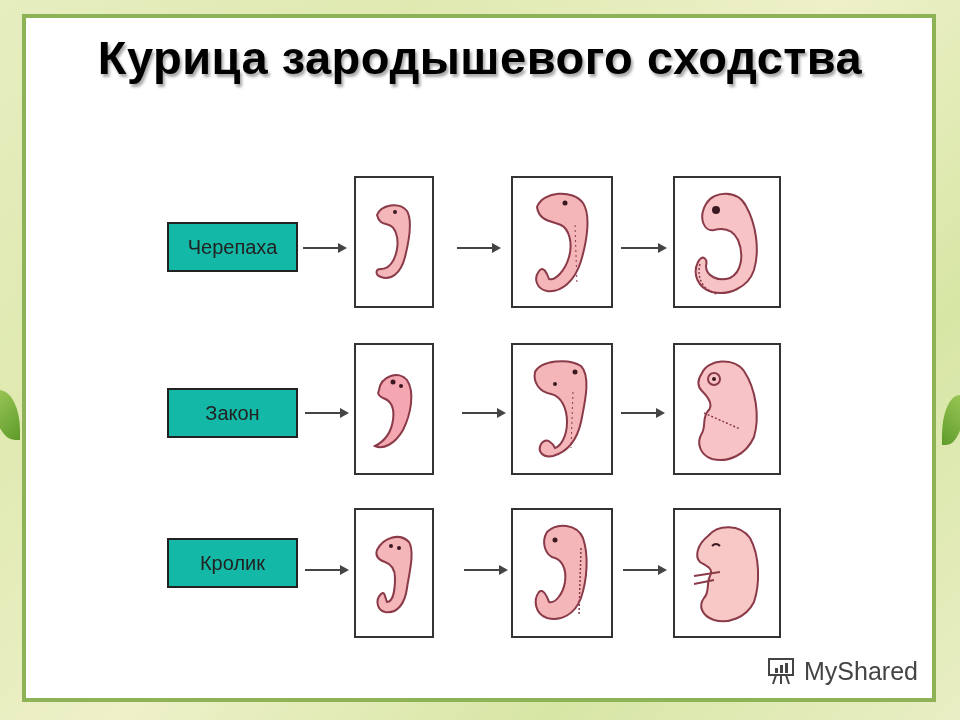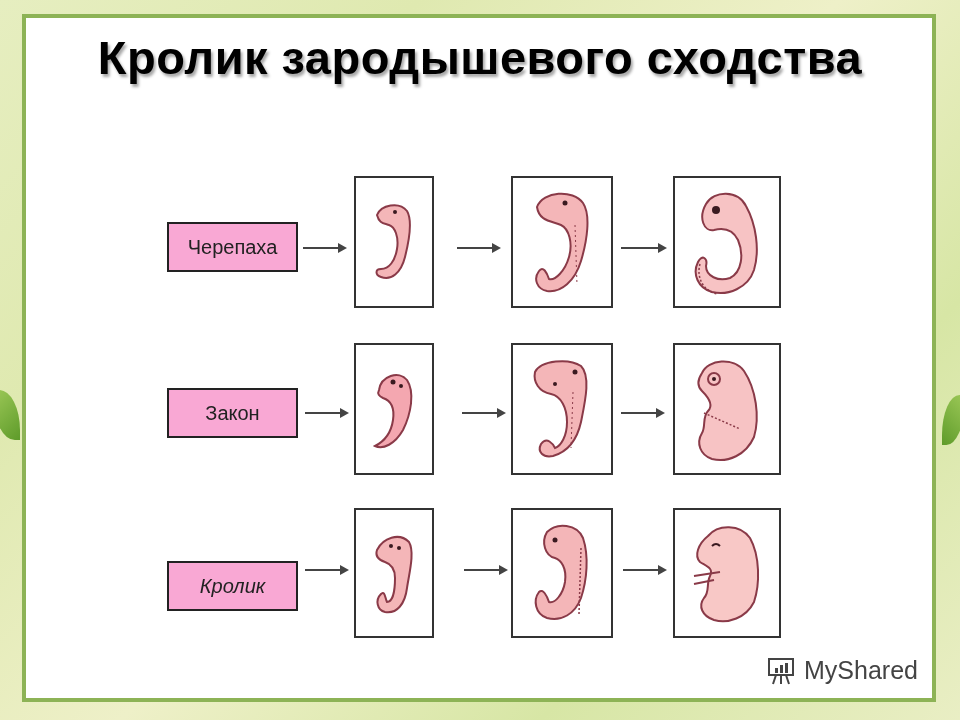--- a/index.html
+++ b/index.html
@@ -14,47 +14,47 @@
     background: #ffffff; border: 4px solid #8db356; box-sizing: border-box;
   }
   .title {
     position: absolute; left: 0; top: 30px; width: 960px; text-align: center;
     font-size: 47px; font-weight: bold; color: #000;
     text-shadow: 2px 3px 3px rgba(0,0,0,0.35);
     letter-spacing: 0.5px;
   }
   .label-box {
     position: absolute; left: 167px; width: 131px; height: 50px;
-    border: 2px solid #222; box-sizing: border-box; background: #f9a8d4;
+    border: 2px solid #222; box-sizing: border-box; background: #14b8a6;
     display: flex; align-items: center; justify-content: center;
     font-size: 20px; color: #222;
   }
   .arrow { position: absolute; height: 2px; background: #444; }
   .arrow::after {
     content: ""; position: absolute; right: -2px; top: -4px;
     border-left: 9px solid #444; border-top: 5px solid transparent; border-bottom: 5px solid transparent;
   }
   .stage {
     position: absolute; border: 2px solid #333; box-sizing: border-box; background: #fff;
     display: flex; align-items: center; justify-content: center;
   }
   .watermark {
-    position: absolute; left: 766px; top: 656px; display: flex; align-items: flex-start; gap: 6px;
+    position: absolute; left: 766px; top: 656px; display: flex; align-items: center; gap: 6px;
     font-size: 25px; color: #444;
   }
 </style>
 </head>
 <body>
 
 <div class="bg-leaf" style="left:-6px;top:390px;width:26px;height:50px;"></div>
 <div class="bg-leaf" style="left:942px;top:395px;width:22px;height:50px;transform:scaleX(-1);"></div>
 
 <div class="frame"></div>
 
-<div class="title">Кролик зародышевого сходства</div>
+<div class="title">Курица зародышевого сходства</div>
 
 <div>
   <div class="label-box" style="top:222px;">Черепаха</div>
   <div class="arrow" style="left:303px;top:247px;width:42px;"></div>
   <div class="stage" style="left:354px;top:176px;width:80px;height:132px;">
     <svg width="50" height="90" viewBox="0 0 50 90">
       <path d="M8,18 C12,8 30,4 38,14 C44,24 40,44 36,60 C32,76 22,84 12,80 C6,78 6,72 12,72 C20,72 26,64 28,52 C30,40 26,30 20,28 C14,26 10,26 8,18 Z" fill="#f4b6b8" stroke="#8a3a48" stroke-width="2"></path>
       <circle cx="26" cy="15" r="2" fill="#3a1a20"></circle>
     </svg>
   </div>
@@ -100,21 +100,21 @@
     <svg width="86" height="116" viewBox="0 0 86 116">
       <path d="M18,22 C24,8 50,6 60,20 C72,38 76,66 70,86 C62,104 44,112 28,108 C16,104 12,92 18,82 C22,76 18,66 24,60 C30,54 24,46 18,40 C12,34 14,28 18,22 Z" fill="#f7c3c4" stroke="#8a3a48" stroke-width="2"></path>
       <circle cx="30" cy="28" r="6" fill="none" stroke="#8a3a48" stroke-width="2"></circle>
       <circle cx="30" cy="28" r="2" fill="#3a1a20"></circle>
       <path d="M20,62 L56,78" stroke="#8a3a48" stroke-width="1.5" stroke-dasharray="2,2"></path>
     </svg>
   </div>
 </div>
 
 <div>
-  <div class="label-box" style="top:561px;font-style:italic;">Кролик</div>
+  <div class="label-box" style="top:538px;">Кролик</div>
   <div class="arrow" style="left:305px;top:569px;width:42px;"></div>
   <div class="stage" style="left:354px;top:508px;width:80px;height:130px;">
     <svg width="50" height="90" viewBox="0 0 50 90">
       <path d="M8,22 C14,10 30,4 40,14 C46,24 40,46 38,60 C36,76 28,86 16,84 C8,82 6,72 12,66 C16,62 16,70 18,74 C24,74 26,62 26,50 C26,40 22,36 16,34 C10,32 6,28 8,22 Z" fill="#f4b6b8" stroke="#8a3a48" stroke-width="2"></path>
       <circle cx="22" cy="18" r="2" fill="#3a1a20"></circle>
       <circle cx="30" cy="20" r="2" fill="#3a1a20"></circle>
     </svg>
   </div>
   <div class="arrow" style="left:464px;top:569px;width:42px;"></div>
   <div class="stage" style="left:511px;top:508px;width:102px;height:130px;">

